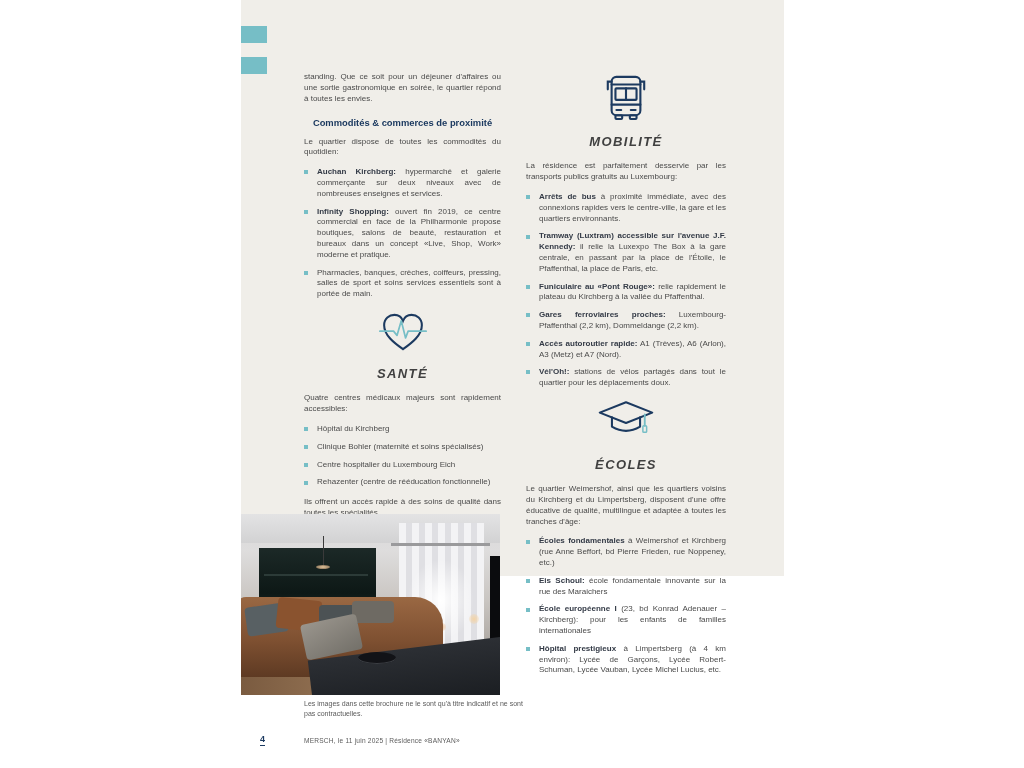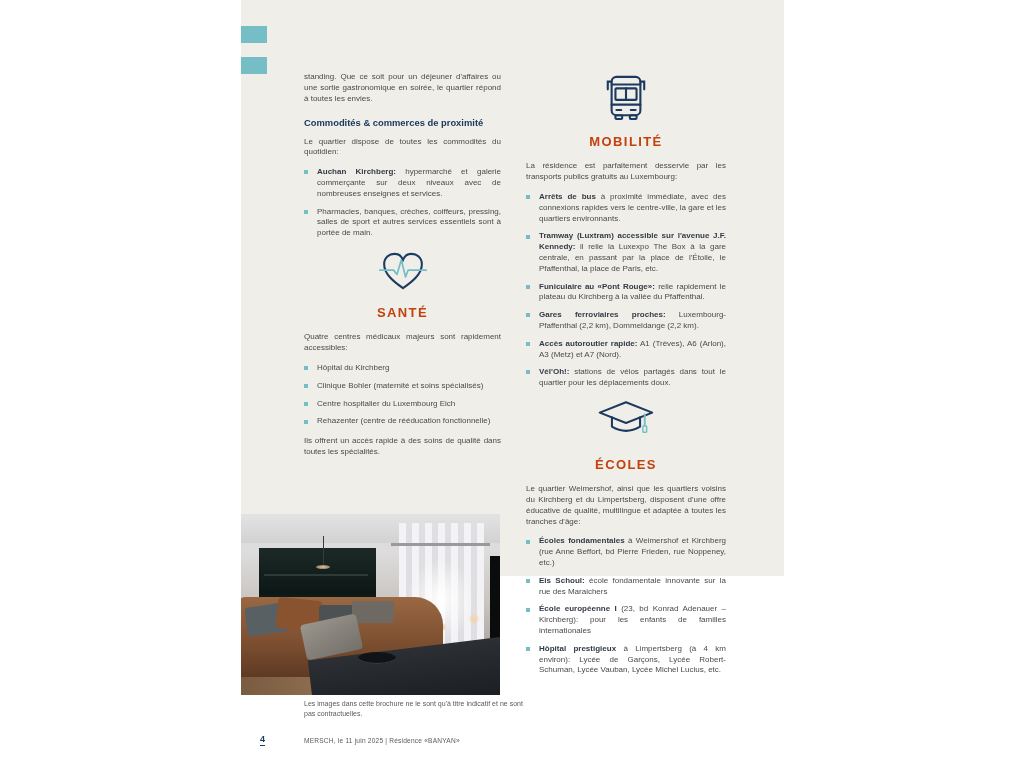--- a/index.html
+++ b/index.html
@@ -19,25 +19,25 @@
   .col {
     position:absolute; font-size:8px; line-height:1.35; color:#4a4a4a;
     text-align:justify;
   }
   .col-left  { left:63px;  top:72px;  width:197px; }
   .col-right { left:285px; top:62px;  width:200px; }
   .col p { margin:0 0 9px 0; }
 
   h3.subhead {
     font-size:9.4px; line-height:1.2; color:#1c3a60; font-weight:bold;
-    margin:13px 0 8px 0; text-align:left;
+    margin:13px 0 8px 0; text-align:center;
   }
   .section-title {
-    font-size:13px; font-weight:bold; color:#c2410c; letter-spacing:1.4px;
-    text-align:center; margin:7px 0 11px 0;
+    font-size:13px; font-weight:bold; color:#404040; letter-spacing:1.4px;
+    text-align:center; margin:7px 0 11px 0;font-style:italic;
   }
   .icon-wrap { text-align:center; margin:10px 0 2px 0; }
   .icon-wrap svg { display:inline-block; }
 
   ul.sq { list-style:none; margin:0 0 9px 0; padding:0; }
   ul.sq li { position:relative; padding-left:13px; margin:4px 0 7px 0; }
   ul.sq li::before {
     content:""; position:absolute; left:0; top:3.2px;
     width:4px; height:4px; background:#76bec6;
   }
@@ -103,21 +103,22 @@
   <div class="deco-sq one"></div>
   <div class="deco-sq two"></div>
 
   <div class="col col-left">
     <p>standing. Que ce soit pour un déjeuner d'affaires ou une sortie gastronomique en soirée, le quartier répond à toutes les envies.</p>
 
     <h3 class="subhead">Commodités &amp; commerces de proximité</h3>
     <p>Le quartier dispose de toutes les commodités du quotidien:</p>
     <ul class="sq">
       <li><span class="lead">Auchan Kirchberg:</span><span> hypermarché et galerie commerçante sur deux niveaux avec de nombreuses enseignes et services.</span></li>
-      <li><span class="lead"></span><span>Pharmacies, banques, crèches, coiffeurs, pressing, salles de sport et autres services essentiels sont à portée de main.</span></li>
+      <li><span class="lead">Infinity Shopping:</span><span> ouvert fin 2019, ce centre commercial en face de la Philharmonie propose boutiques, salons de beauté, restauration et bureaux dans un concept «Live, Shop, Work» moderne et pratique.</span></li>
+      <li><span class="lead"></span><span>Pharmacies, banques, crèches, coiffeurs, pressing, salles de sport et soins services essentiels sont à portée de main.</span></li>
     </ul>
 
     <div class="icon-wrap">
       <svg width="48" height="44" viewBox="0 0 56 50" fill="none">
         <path d="M28 45 C18 38 6 29 6 17 C6 9 12 5 18 5 C23 5 26.5 8 28 12 C29.5 8 33 5 38 5 C44 5 50 9 50 17 C50 29 38 38 28 45 Z" stroke="#1c3a60" stroke-width="2.4" fill="none"></path>
         <polyline points="1,24 17,24 21,29 26,12 31,32 34,24 55,24" stroke="#76bec6" stroke-width="2" fill="none" stroke-linejoin="round" stroke-linecap="round"></polyline>
       </svg>
     </div>
     <div class="section-title">SANTÉ</div>
 

